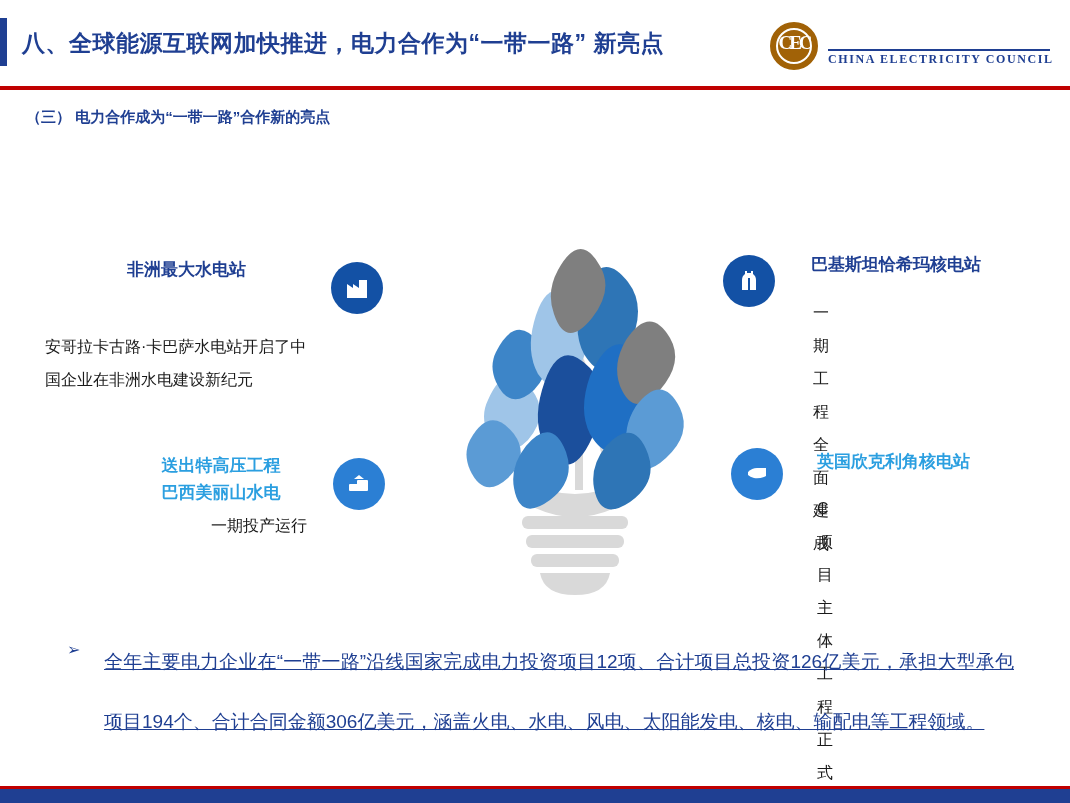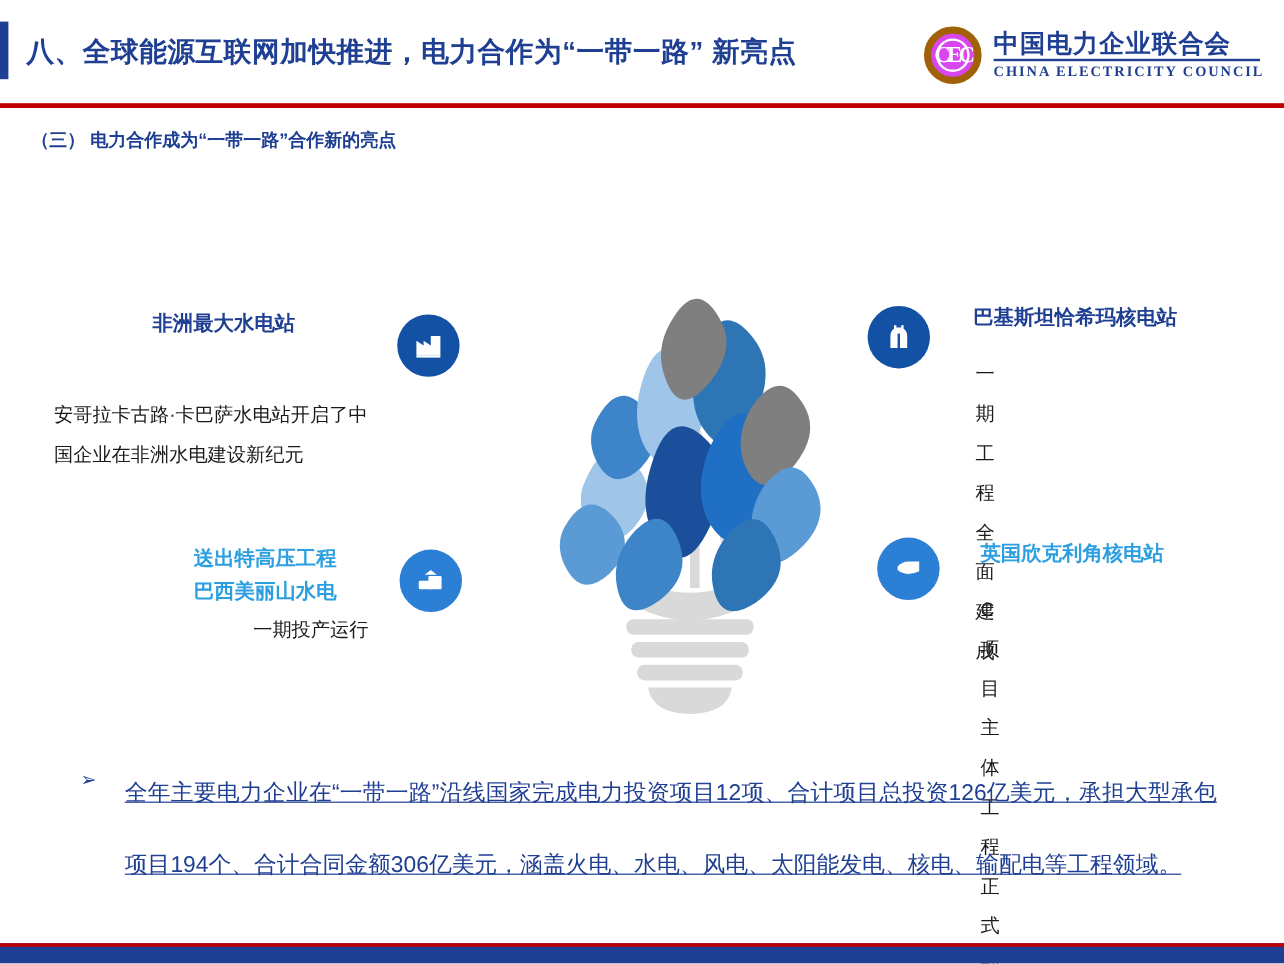--- a/index.html
+++ b/index.html
@@ -64,22 +64,22 @@
     width: 282px;
     height: 58px;
   }
   .logo-mark {
     position: absolute;
     left: 0;
     top: 2px;
     width: 48px;
     height: 48px;
     border-radius: 50%;
-    background: #d946ef;
-    border: 6px solid #a16207;
+    background: #a16207;
+    border: 2px solid #a16207;
     box-sizing: border-box;
   }
   .logo-mark .inner {
     position: absolute;
     left: 4px; top: 4px;
     right: 4px; bottom: 4px;
     border-radius: 50%;
     border: 2px solid #ffffff;
     box-sizing: border-box;
   }
@@ -249,21 +249,20 @@
 
   <div class="header">
     <div class="header-accent"></div>
     <div class="header-title">八、全球能源互联网加快推进，电力合作为“一带一路” 新亮点</div>
 
     <div class="logo-wrap">
       <div class="logo-mark">
         <div class="inner"></div>
         <div class="cc">CEC</div>
       </div>
-      <div class="logo-cn">中国电力企业联合会</div>
       <div class="logo-underline"></div>
       <div class="logo-en">CHINA ELECTRICITY COUNCIL</div>
     </div>
 
     <div class="header-rule"></div>
   </div>
 
   <div class="section-title">（三） 电力合作成为“一带一路”合作新的亮点</div>
 
   <div class="bulb">

